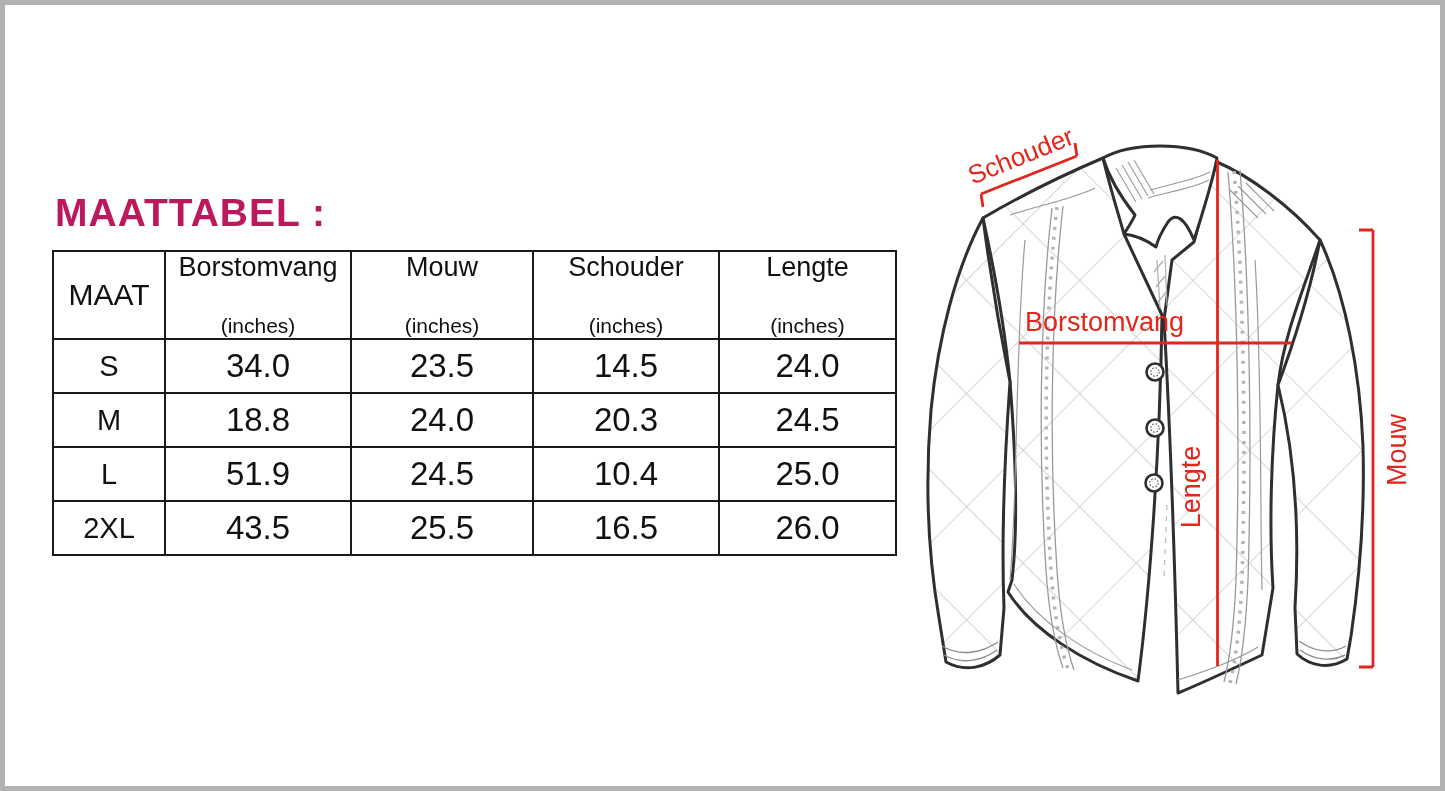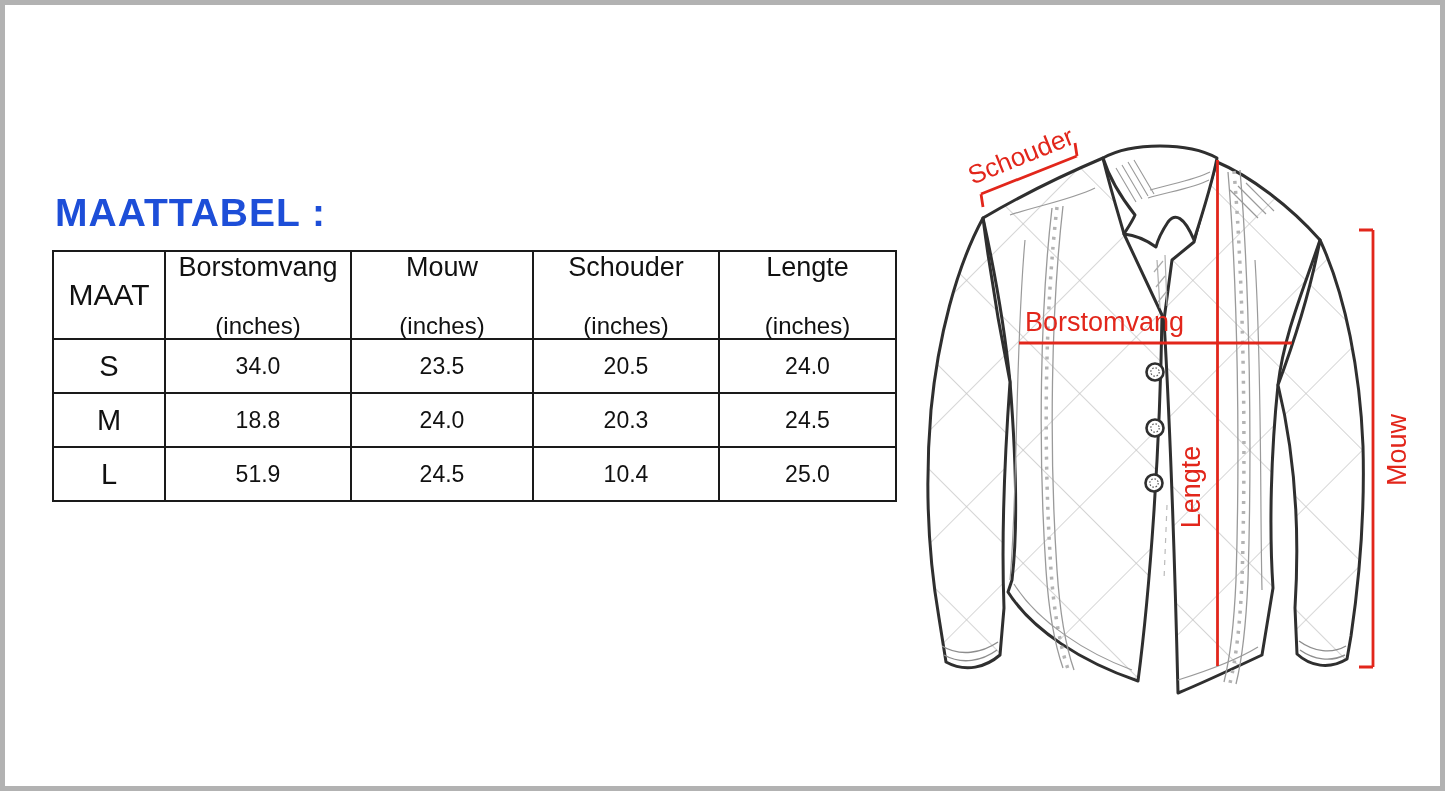--- a/index.html
+++ b/index.html
@@ -9,37 +9,37 @@
     width:1445px; height:791px;
     background:#ffffff;
     border:5px solid #b2b2b2;
     font-family:"Liberation Sans", sans-serif;
     color:#111;
     overflow:hidden;
   }
   .title {
     position:absolute; left:50px; top:186px;
     font-size:39px; font-weight:bold; letter-spacing:1px;
-    color:#1d4ed8; white-space:pre;
+    color:#be185d; white-space:pre;
   }
   table.size-table {
     position:absolute; left:47px; top:245px;
     border-collapse:collapse; table-layout:fixed;
     background:#fff;
   }
   table.size-table td, table.size-table th {
     border:2.5px solid #1a1a1a;
     text-align:center; vertical-align:middle;
     padding:0;
   }
   th.hd { height:84px; font-weight:normal; }
   .hd-main  { font-size:27px; line-height:30px; }
-  .hd-sub   { font-size:24px; line-height:24px;margin-top:32px; }
+  .hd-sub   { font-size:21px; line-height:24px;margin-top:32px; }
   .hd-maat  { font-size:30px; }
-  td.cell   { height:54px; font-size:23px; }
+  td.cell   { height:54px; font-size:33px; }
   td.size-cell { font-size:29px; }
   .col-maat { width:112px; }
   .col-b { width:186px; }
   .col-m { width:182px; }
   .col-s { width:186px; }
   .col-l { width:177px; }
   .diagram {
     position:absolute; left:905px; top:105px;
     width:500px; height:620px;
   }
@@ -81,36 +81,43 @@
       </th>
       <th class="hd">
         <div class="hd-main">Lengte</div>
         <div class="hd-sub">(inches)</div>
       </th>
     </tr>
     <tr>
       <td class="cell size-cell">S</td>
       <td class="cell">34.0</td>
       <td class="cell">23.5</td>
-      <td class="cell">20.5</td>
+      <td class="cell">14.5</td>
       <td class="cell">24.0</td>
     </tr>
     <tr>
       <td class="cell size-cell">M</td>
       <td class="cell">18.8</td>
       <td class="cell">24.0</td>
       <td class="cell">20.3</td>
       <td class="cell">24.5</td>
     </tr>
     <tr>
       <td class="cell size-cell">L</td>
       <td class="cell">51.9</td>
       <td class="cell">24.5</td>
       <td class="cell">10.4</td>
       <td class="cell">25.0</td>
+    </tr>
+    <tr>
+      <td class="cell size-cell">2XL</td>
+      <td class="cell">43.5</td>
+      <td class="cell">25.5</td>
+      <td class="cell">16.5</td>
+      <td class="cell">26.0</td>
     </tr>
   </tbody>
     </table>
 
   <div class="diagram">
     <svg width="500" height="620" viewBox="0 0 500 620">
       <defs>
         <pattern id="quilt" patternUnits="userSpaceOnUse" width="80" height="80" patternTransform="rotate(45)">
           <rect width="80" height="80" fill="#ffffff"></rect>
           <path d="M0 0 H80 M0 0 V80" stroke="#c6c6c6" stroke-width="1.4" fill="none"></path>

